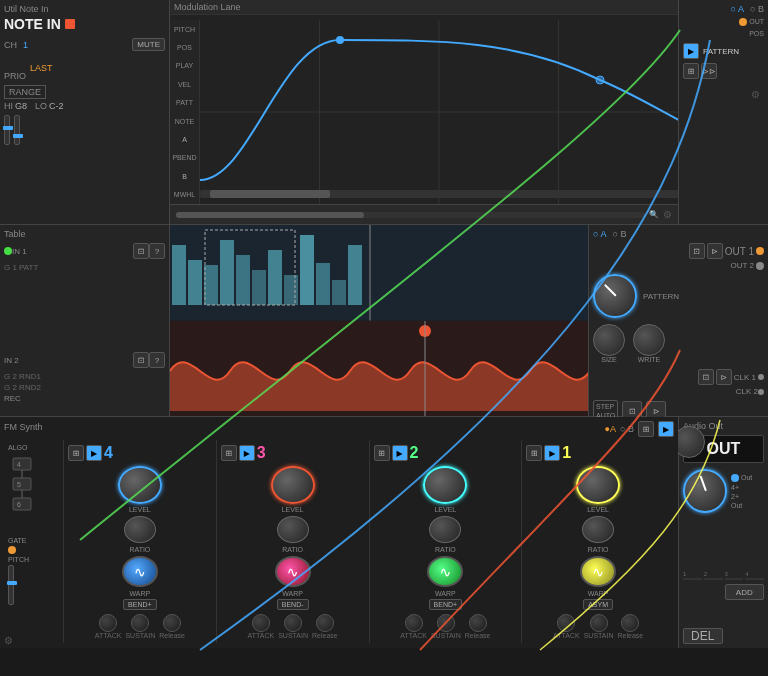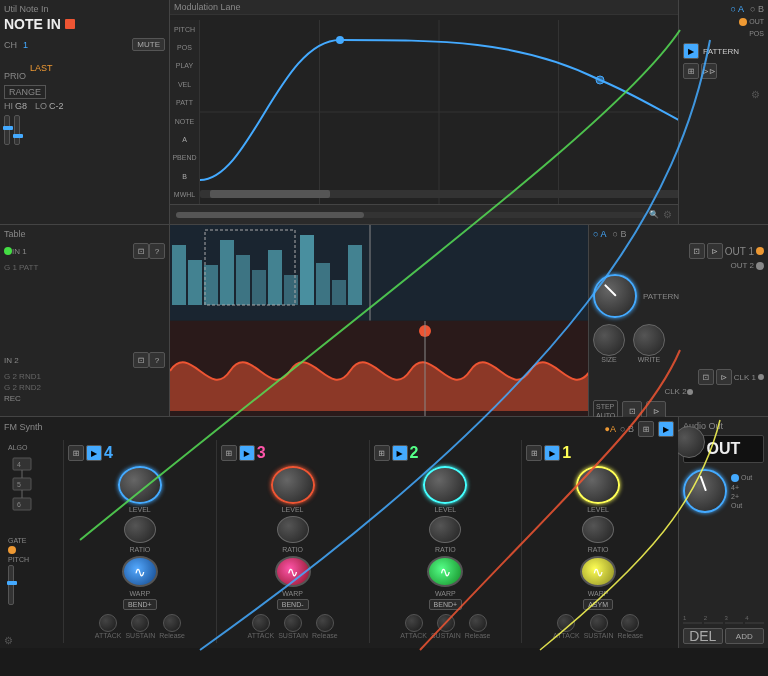--- a/index.html
+++ b/index.html
@@ -767,21 +767,21 @@
       </div>
     </div>
 
     <div style="display:flex;flex-direction:column;gap:2px;margin-bottom:4px;">
       <div style="display:flex;align-items:center;gap:2px;justify-content:flex-end;">
         <div class="btn-icon">⊡</div>
         <div class="btn-icon">⊳</div>
         <span style="font-size:8px;color:#888;">CLK 1</span>
         <div style="width:6px;height:6px;background:#888;border-radius:50%;"></div>
       </div>
-      <div style="display:flex;align-items:center;gap:0;justify-content:center;">
+      <div style="display:flex;align-items:center;gap:0;justify-content:flex-end;">
         <span style="font-size:8px;color:#888;">CLK 2</span>
         <div style="width:6px;height:6px;background:#888;border-radius:50%;"></div>
       </div>
     </div>
 
     <div style="display:flex;align-items:center;gap:4px;margin-bottom:4px;">
       <div style="display:flex;flex-direction:column;gap:2px;border:1px solid #555;padding:2px;border-radius:2px;">
         <span style="font-size:7px;color:#888;">STEP</span>
         <span style="font-size:7px;color:#888;">AUTO</span>
       </div>
@@ -1024,17 +1024,17 @@
       </div>
       <div style="display:flex;flex-direction:column;gap:1px;flex:1;">
         <span style="font-size:6px;color:#666;">4</span>
         <div class="level-bar-container">
           <div class="level-bar-fill" style="height:20%;"></div>
         </div>
       </div>
     </div>
 
     <div style="display:flex;gap:2px;margin-top:4px;">
-      <div class="btn-icon" style="flex:1;font-size:14px;">DEL</div>
+      <div class="btn-icon" style="flex:1;font-size:12px;margin-top:44px;">DEL</div>
       <div class="btn-icon" style="flex:1;font-size:8px;">ADD</div>
     </div>
   </div>
 </div>
 
 </body></html>

